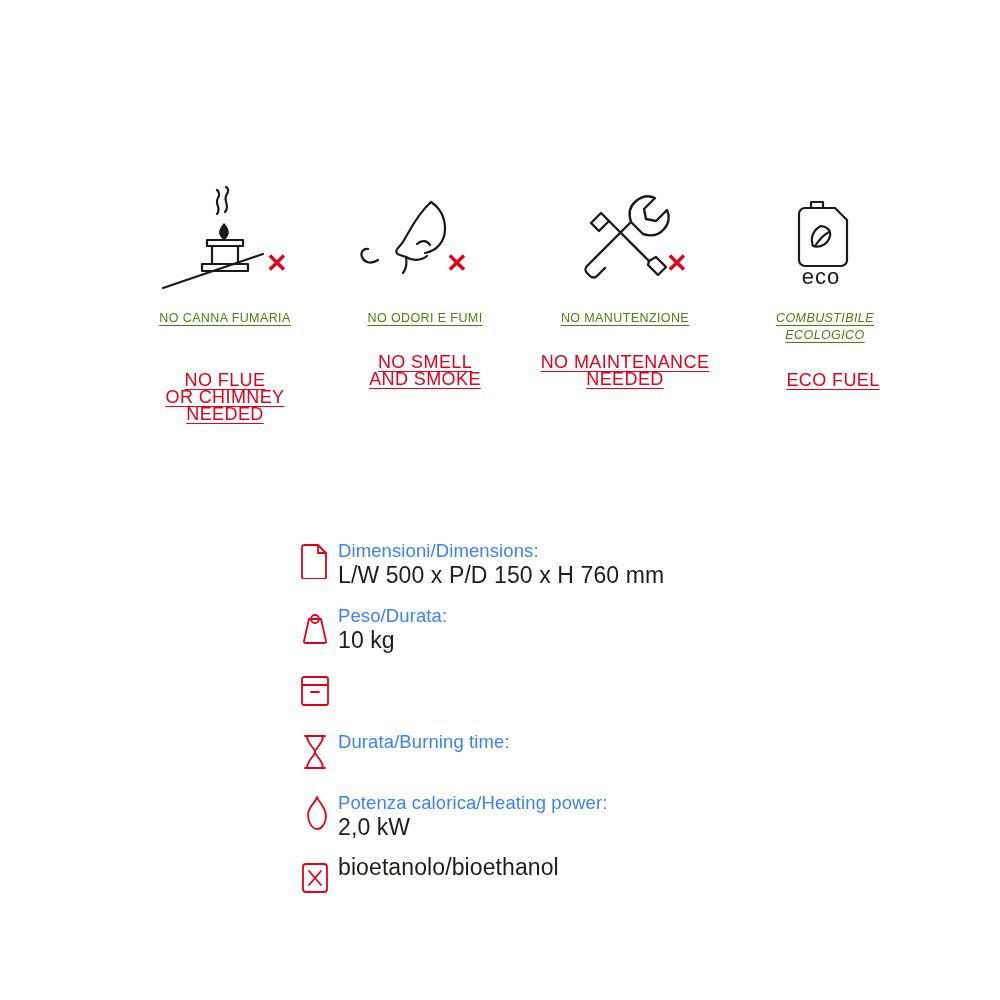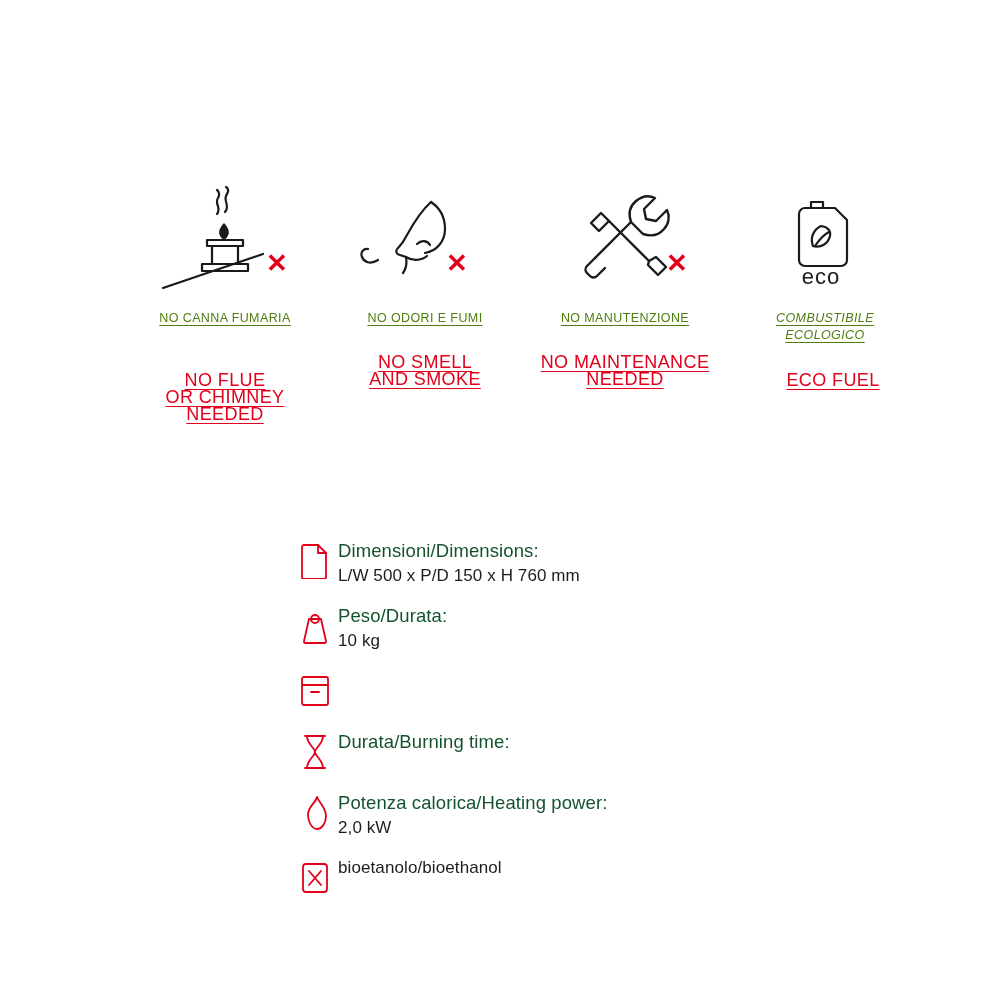--- a/index.html
+++ b/index.html
@@ -93,26 +93,26 @@
     align-items: center;
     justify-content: center;
     color: #e2001a;
     margin-top: 2px;
   }
   .spec-text {
     padding-top: 2px;
   }
   .spec-title {
     font-size: 18.5px;
-    color: #14532d;
+    color: #3b82f6;
     line-height: 25px;
     letter-spacing: 0.1px;
   }
   .spec-value {
-    font-size: 17px;
+    font-size: 23px;
     color: #1d1d1b;
     line-height: 25px;
     letter-spacing: 0.1px;
   }
   .eco-text {
     font-size: 22px;
     letter-spacing: 1px;
     fill: #1a1a1a;
     font-family: "Liberation Sans", sans-serif;
   }

